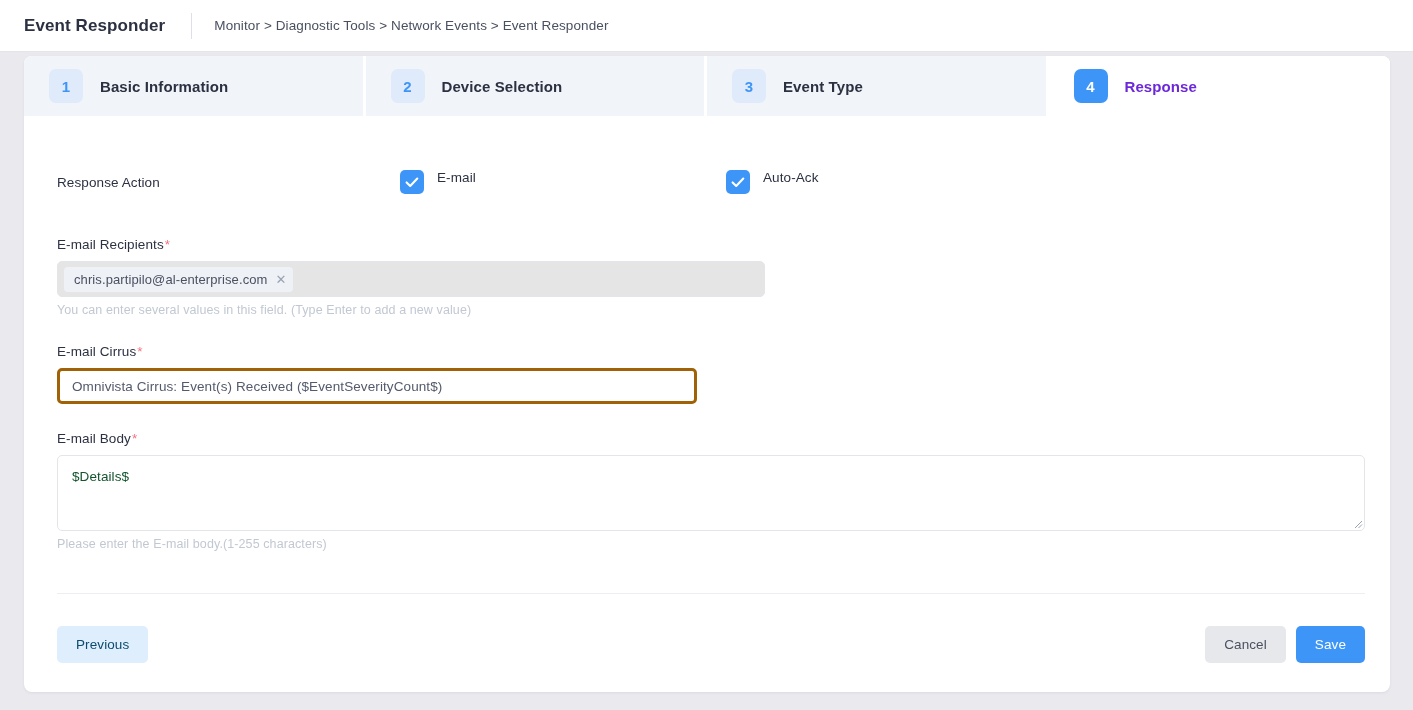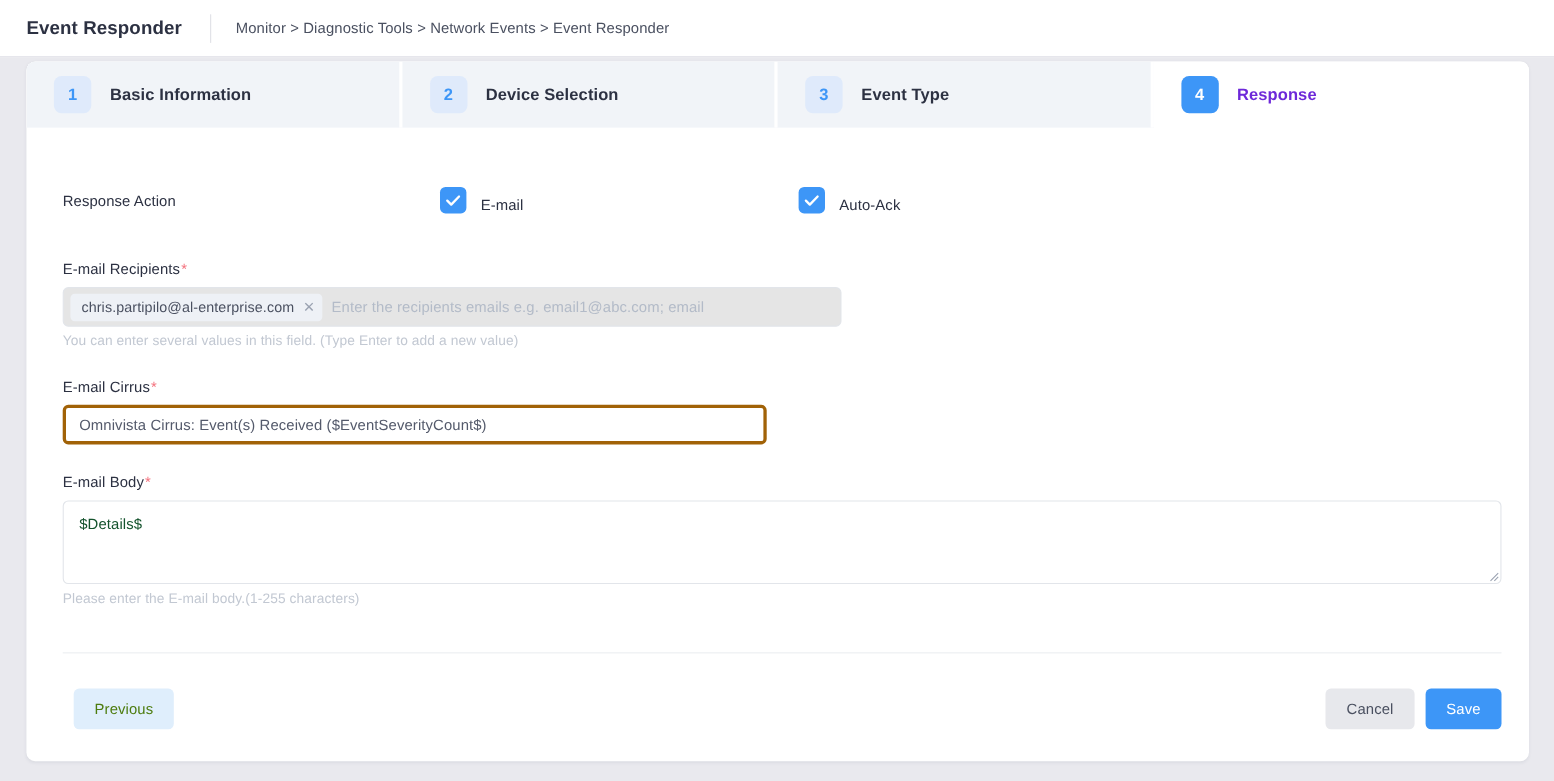--- a/index.html
+++ b/index.html
@@ -102,21 +102,21 @@
     margin-top: 45px;
   }
   .field-label {
     font-size: 13.5px;
     color: #2c3142;
     letter-spacing: .1px;
   }
   .label-response-action { width: 343px; flex: 0 0 auto; }
 
   .cb-wrap {
-    display: flex; align-items: flex-end;
+    display: flex; align-items: flex-start;
     flex: 0 0 auto;
   }
   .cb-wrap.slot2 { width: 326px; }
   .checkbox {
     width: 24px; height: 24px;
     border-radius: 5px;
     background: #3d96f7;
     display: flex; align-items: center; justify-content: center;
     flex: 0 0 auto;
   }
@@ -242,21 +242,21 @@
   .btn {
     height: 37px;
     border: none;
     border-radius: 5px;
     font-size: 13.5px;
     font-family: "Liberation Sans", sans-serif;
     cursor: pointer;
     letter-spacing: .1px;
     padding: 0 19px;
   }
-  .btn-previous { background: #dfeefc; color: #4d7c0f; margin-left: 10px; }
+  .btn-previous { background: #dfeefc; color: #0c4a6e; }
   .btn-cancel { background: #e7e8ec; color: #4a5060; margin-right: 10px; }
   .btn-save { background: #3d96f7; color: #ffffff; }
   .footer-right { display: flex; align-items: center; }
 </style>
 </head>
 <body>
 
 <div class="topbar">
   <div class="page-title">Event Responder</div>
   <div class="title-sep"></div>
@@ -310,21 +310,20 @@
 
     <div class="field-block first">
       <span class="lbl">
         <span>E-mail Recipients</span><span class="req">*</span>
       </span>
       <div class="input-shell">
         <span class="chip">
           <span class="chip-text">chris.partipilo@al-enterprise.com</span>
           <span class="chip-x">✕</span>
         </span>
-        <input class="chip-input" type="text" placeholder="Enter the recipients emails e.g. email1@abc.com; email" style="">
       </div>
       <div class="hint">You can enter several values in this field. (Type Enter to add a new value)</div>
     </div>
 
     <div class="field-block">
       <span class="lbl">
         <span>E-mail Cirrus</span><span class="req">*</span>
       </span>
       <input class="text-input" type="text" value="Omnivista Cirrus: Event(s) Received ($EventSeverityCount$)" style="">
     </div>

